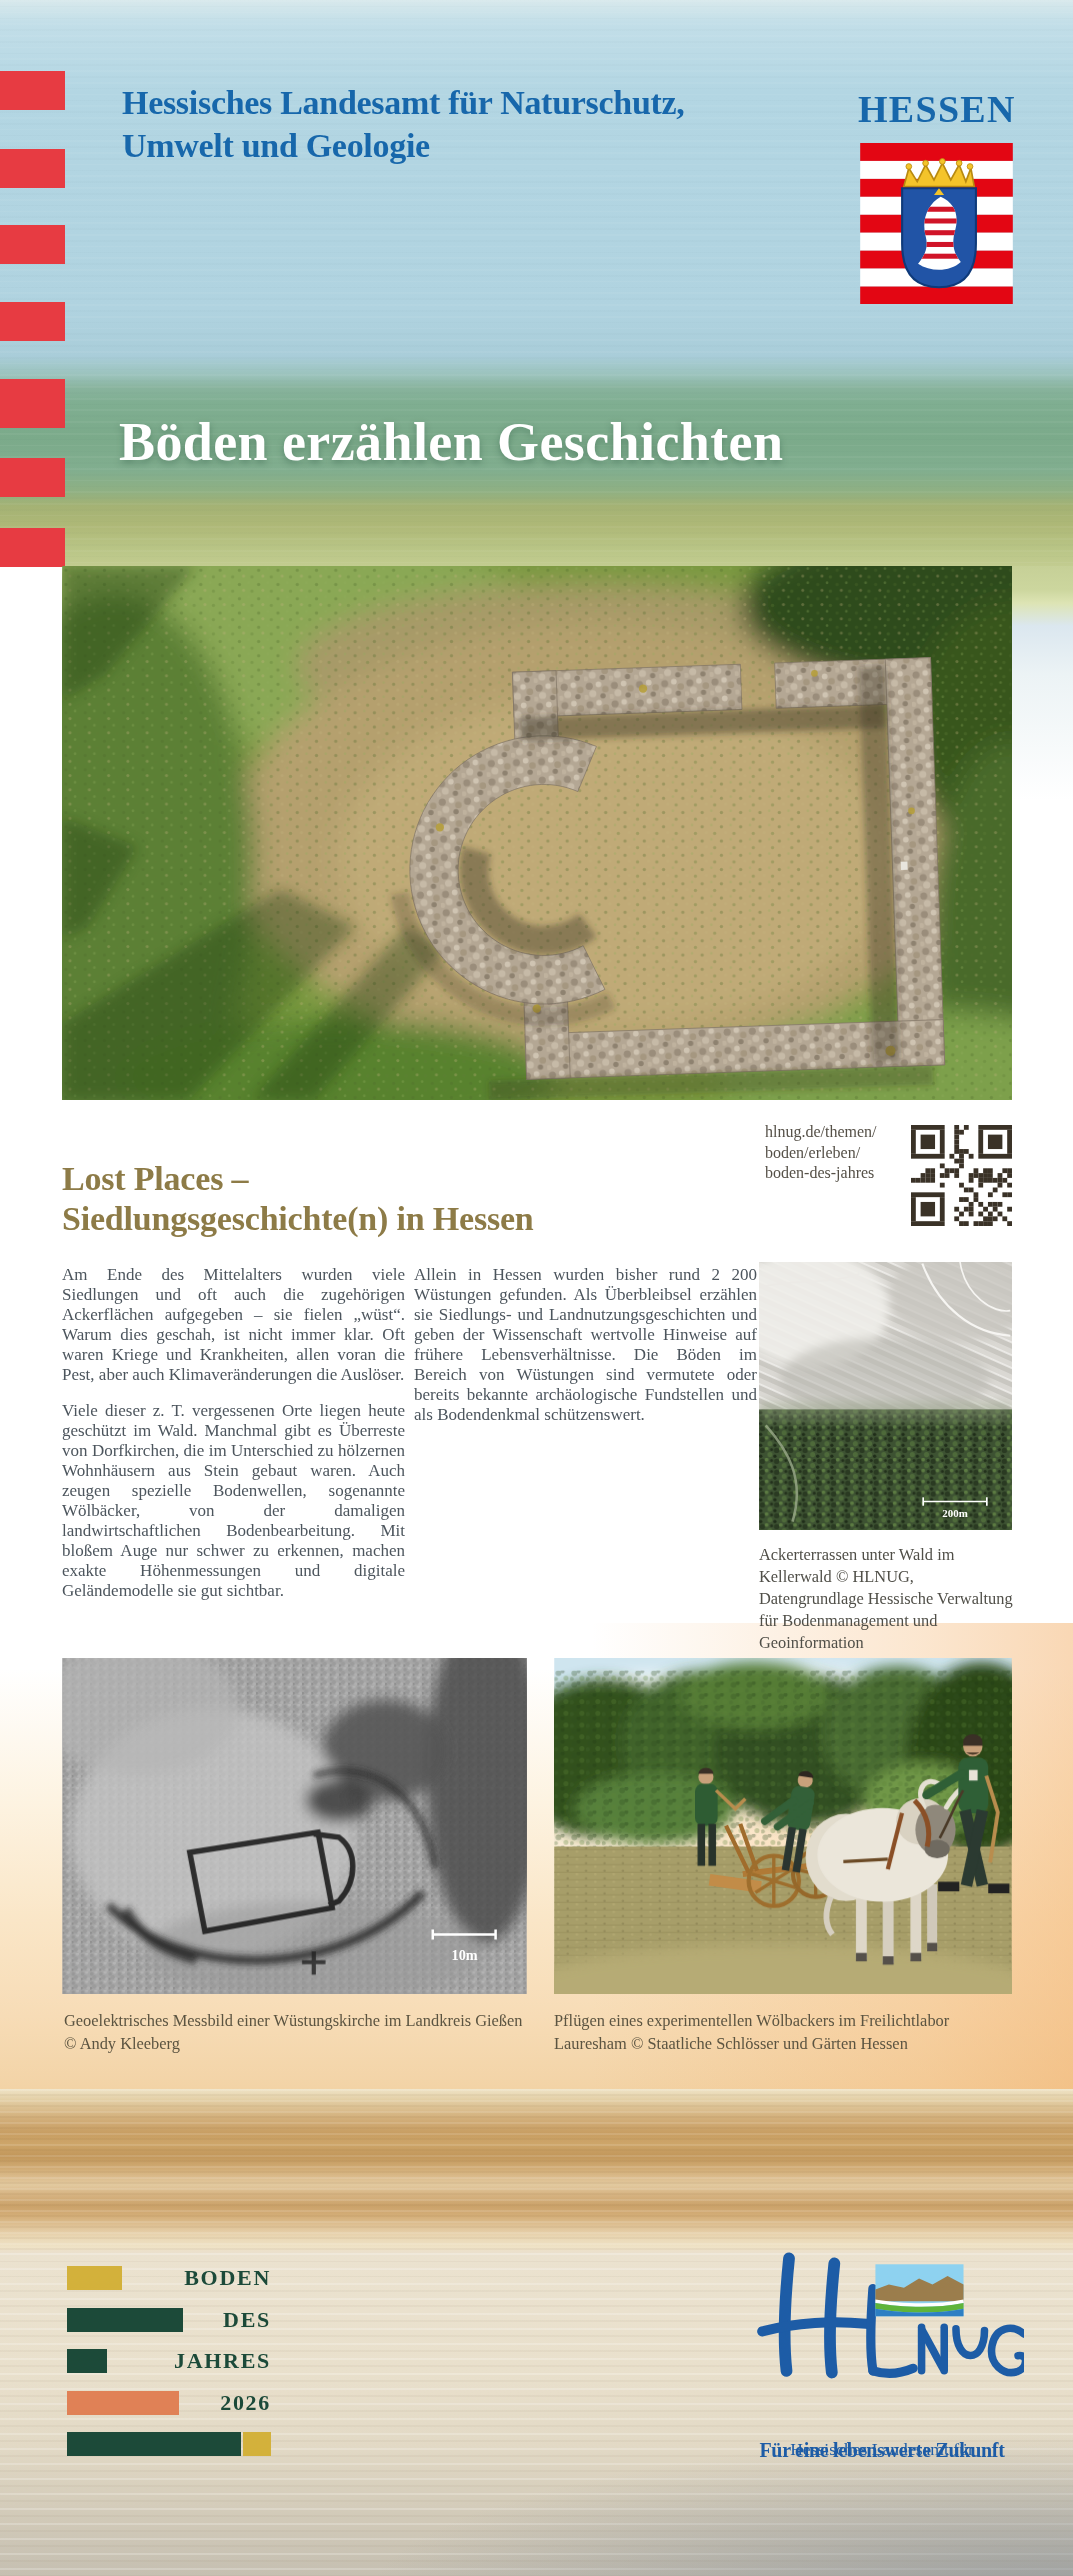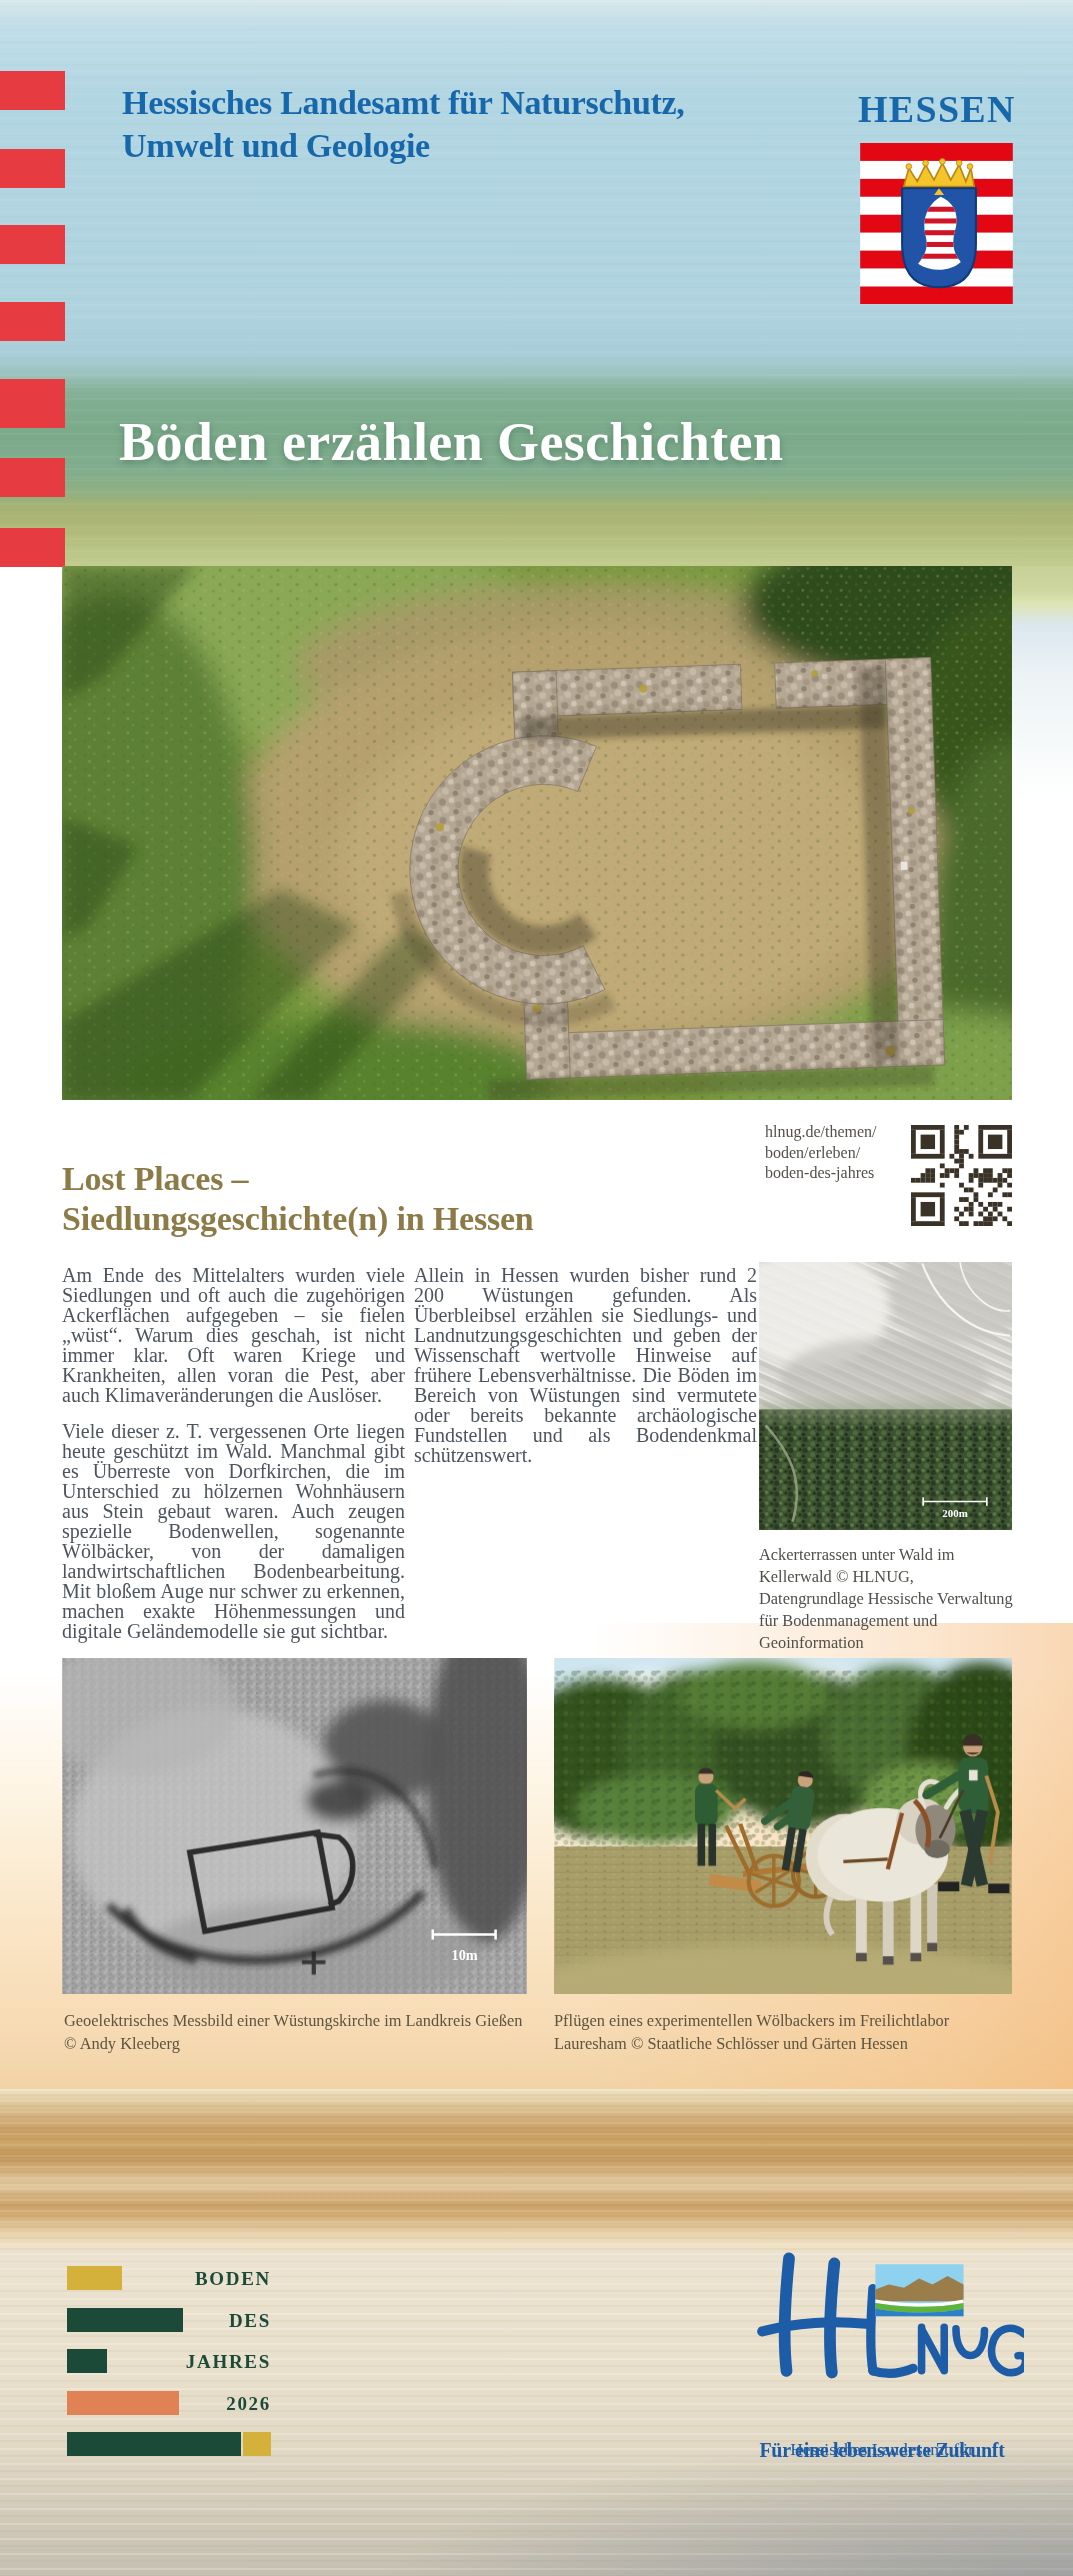--- a/index.html
+++ b/index.html
@@ -32,21 +32,21 @@
     background:linear-gradient(180deg,#c6d097 0,#ccd69e 23.5px,#dde4b4 37px,#dbe7ef 60px,#ecf3f5 109px,#ffffff 235px);}
 
   .hero-caption{position:absolute;left:64px;top:1116px;width:705px;font-size:16.4px;color:#504f48;}
 
   .link-block{position:absolute;left:765px;top:1122px;width:144px;font-size:16px;line-height:20.6px;color:#555047;}
   .qr{position:absolute;left:911px;top:1125px;width:101px;height:101px;display:block;}
 
   .heading{position:absolute;left:62px;top:1159px;font-size:34px;font-weight:bold;color:#8d7b47;
     line-height:40px;letter-spacing:-0.2px;}
 
-  .col{position:absolute;top:1265px;width:343px;font-size:20px;line-height:20px;
+  .col{position:absolute;top:1265px;width:343px;font-size:17px;line-height:20px;
     text-align:justify;color:#4c555d;}
   .col p{margin:0 0 16px 0;}
   .col1{left:62px;} .col2{left:414px;}
 
   .side-img{position:absolute;left:759px;top:1262px;width:253px;height:268px;display:block;}
   .side-caption{position:absolute;left:759px;top:1544px;width:258px;font-size:16.4px;line-height:22px;color:#504f48;}
 
   
   .warm{position:absolute;left:0;top:1623px;width:1074px;height:466px;
     background:linear-gradient(90deg,rgba(246,188,124,0) 55%,rgba(245,184,118,.35) 86%,rgba(243,176,106,.5) 100%),
@@ -64,21 +64,21 @@
       #e0c499 138px,#ead7b4 148px,#efe2c6 158px,#ebe0cd 164px);}
   .footer-base{position:absolute;left:0;top:2253px;width:1074px;height:323px;
     background:radial-gradient(120% 95% at 100% 108%,rgba(120,130,142,.55) 0%,rgba(120,130,142,0) 55%),
       repeating-linear-gradient(180deg,rgba(255,255,255,.22) 0 1.7px,rgba(0,0,0,0) 1.7px 7.5px,rgba(110,90,60,.05) 7.5px 9.2px,rgba(0,0,0,0) 9.2px 15px),
       linear-gradient(180deg,#ebe2cf 0px,#e9e0cc 117px,#e2d9c5 193px,#d4ccba 252px,#c5bfb1 323px);}
 
   .boden{position:absolute;left:67px;top:2266px;width:204px;}
   .boden-row{position:relative;height:24px;margin-bottom:17.6px;}
   .boden-bar{position:absolute;left:0;top:0;height:24px;}
   .boden-text{position:absolute;right:0;top:50%;transform:translateY(-50%);
-    font-size:19px;font-weight:800;color:#1c4a39;letter-spacing:1.7px;line-height:1;white-space:nowrap;}
+    font-size:22px;font-weight:800;color:#1c4a39;letter-spacing:1.7px;line-height:1;white-space:nowrap;}
   .boden-sq{position:absolute;right:0;top:0;width:28px;height:24px;background:#d3b13b;}
 
   .hlnug-mark{position:absolute;left:747px;top:2245px;width:277px;height:151px;display:block;}
   .hlnug-line{position:absolute;left:747px;width:270px;text-align:center;color:#1d5ca6;}
   .hl1{top:2397px;font-size:17.6px;margin-top:42px;}
   .hl2{top:2417px;font-size:17.6px;}
   .hl3{top:2439px;font-size:20px;font-weight:bold;letter-spacing:-0.3px;}
 </style>
 </head>
 <body>

